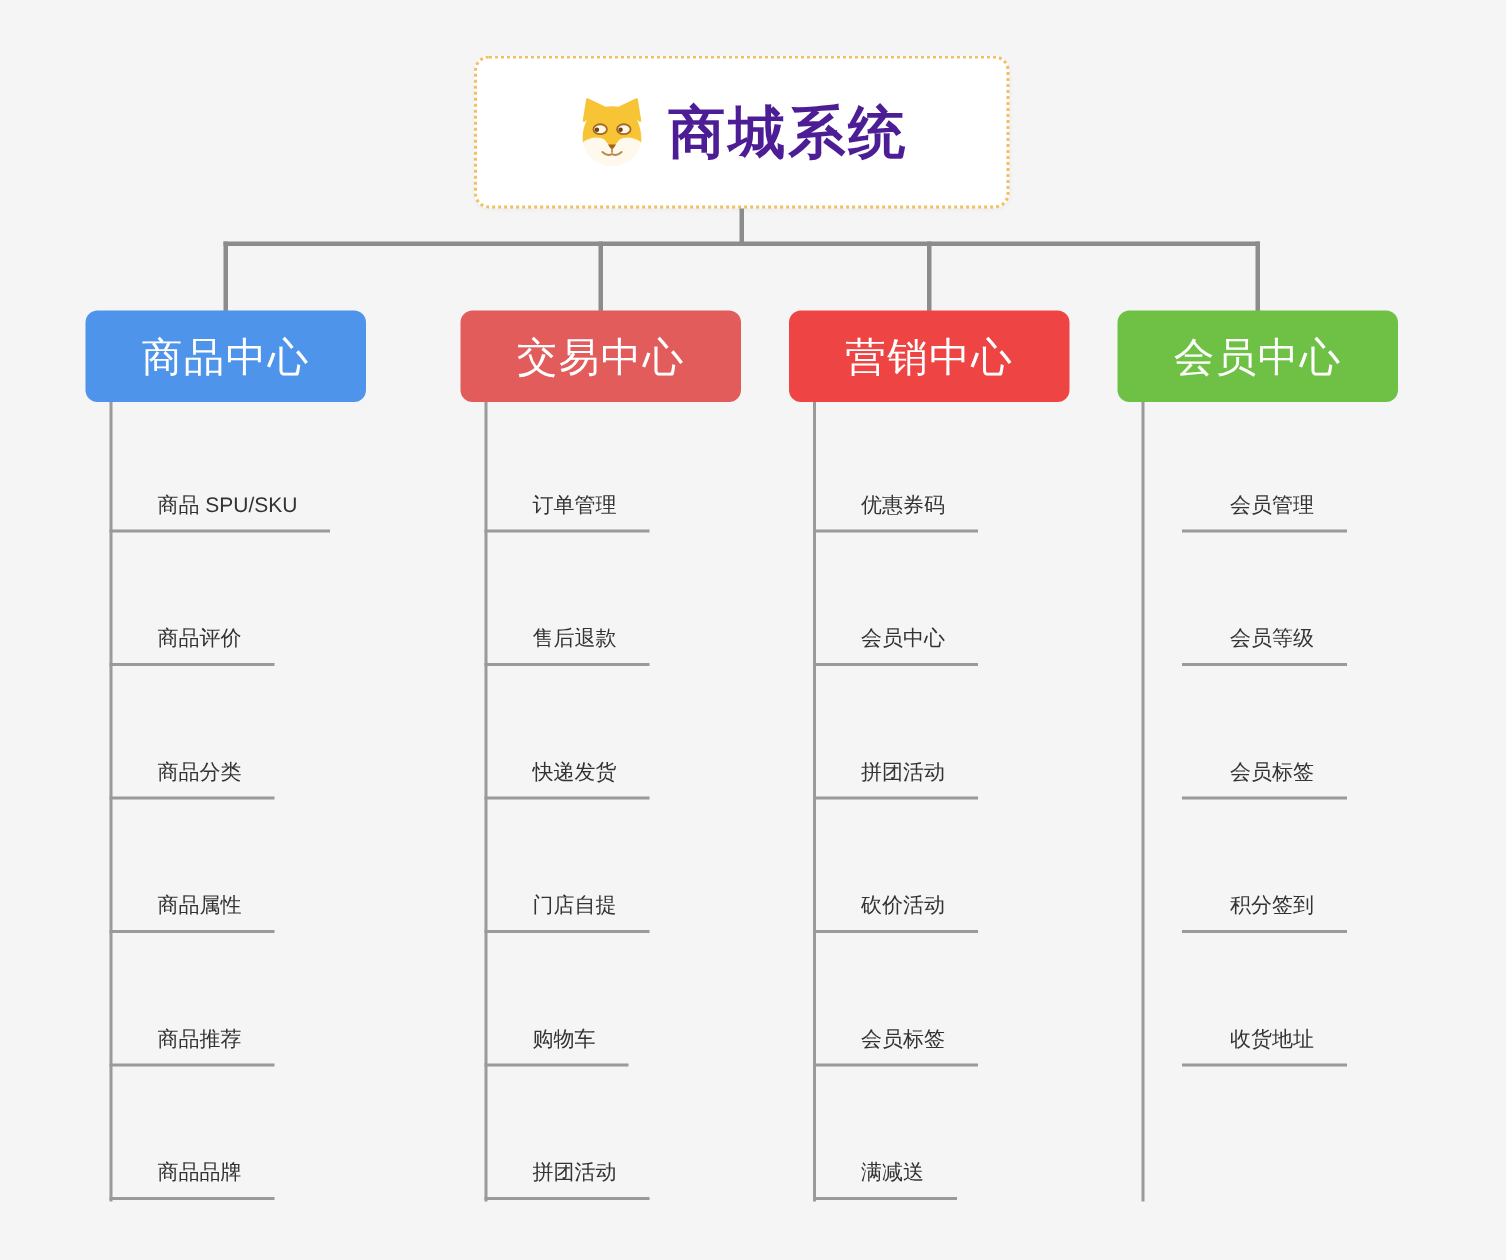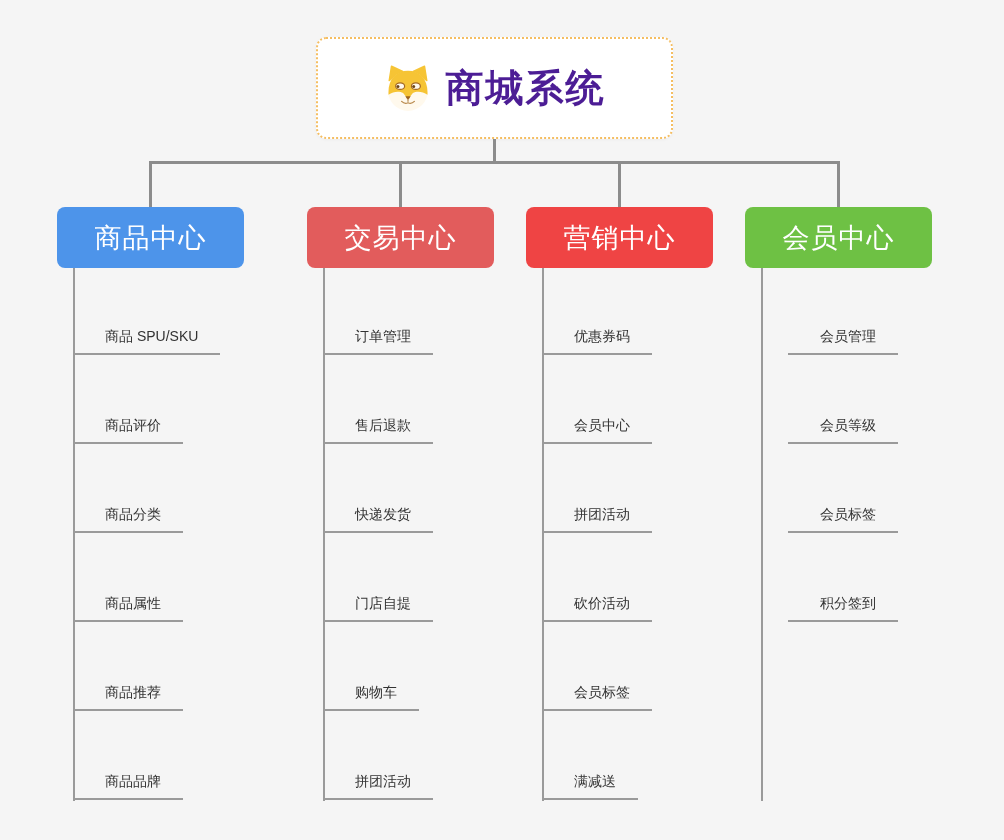--- a/index.html
+++ b/index.html
@@ -186,15 +186,18 @@
       </div>
     <div class="leaf">
         <span class="leaf-label">会员等级</span>
       </div>
     <div class="leaf">
         <span class="leaf-label">会员标签</span>
       </div>
     <div class="leaf">
         <span class="leaf-label">积分签到</span>
       </div>
+    <div class="leaf">
+        <span class="leaf-label">收货地址</span>
+      </div>
   </div>
 
 </div>
 
 </body></html>

